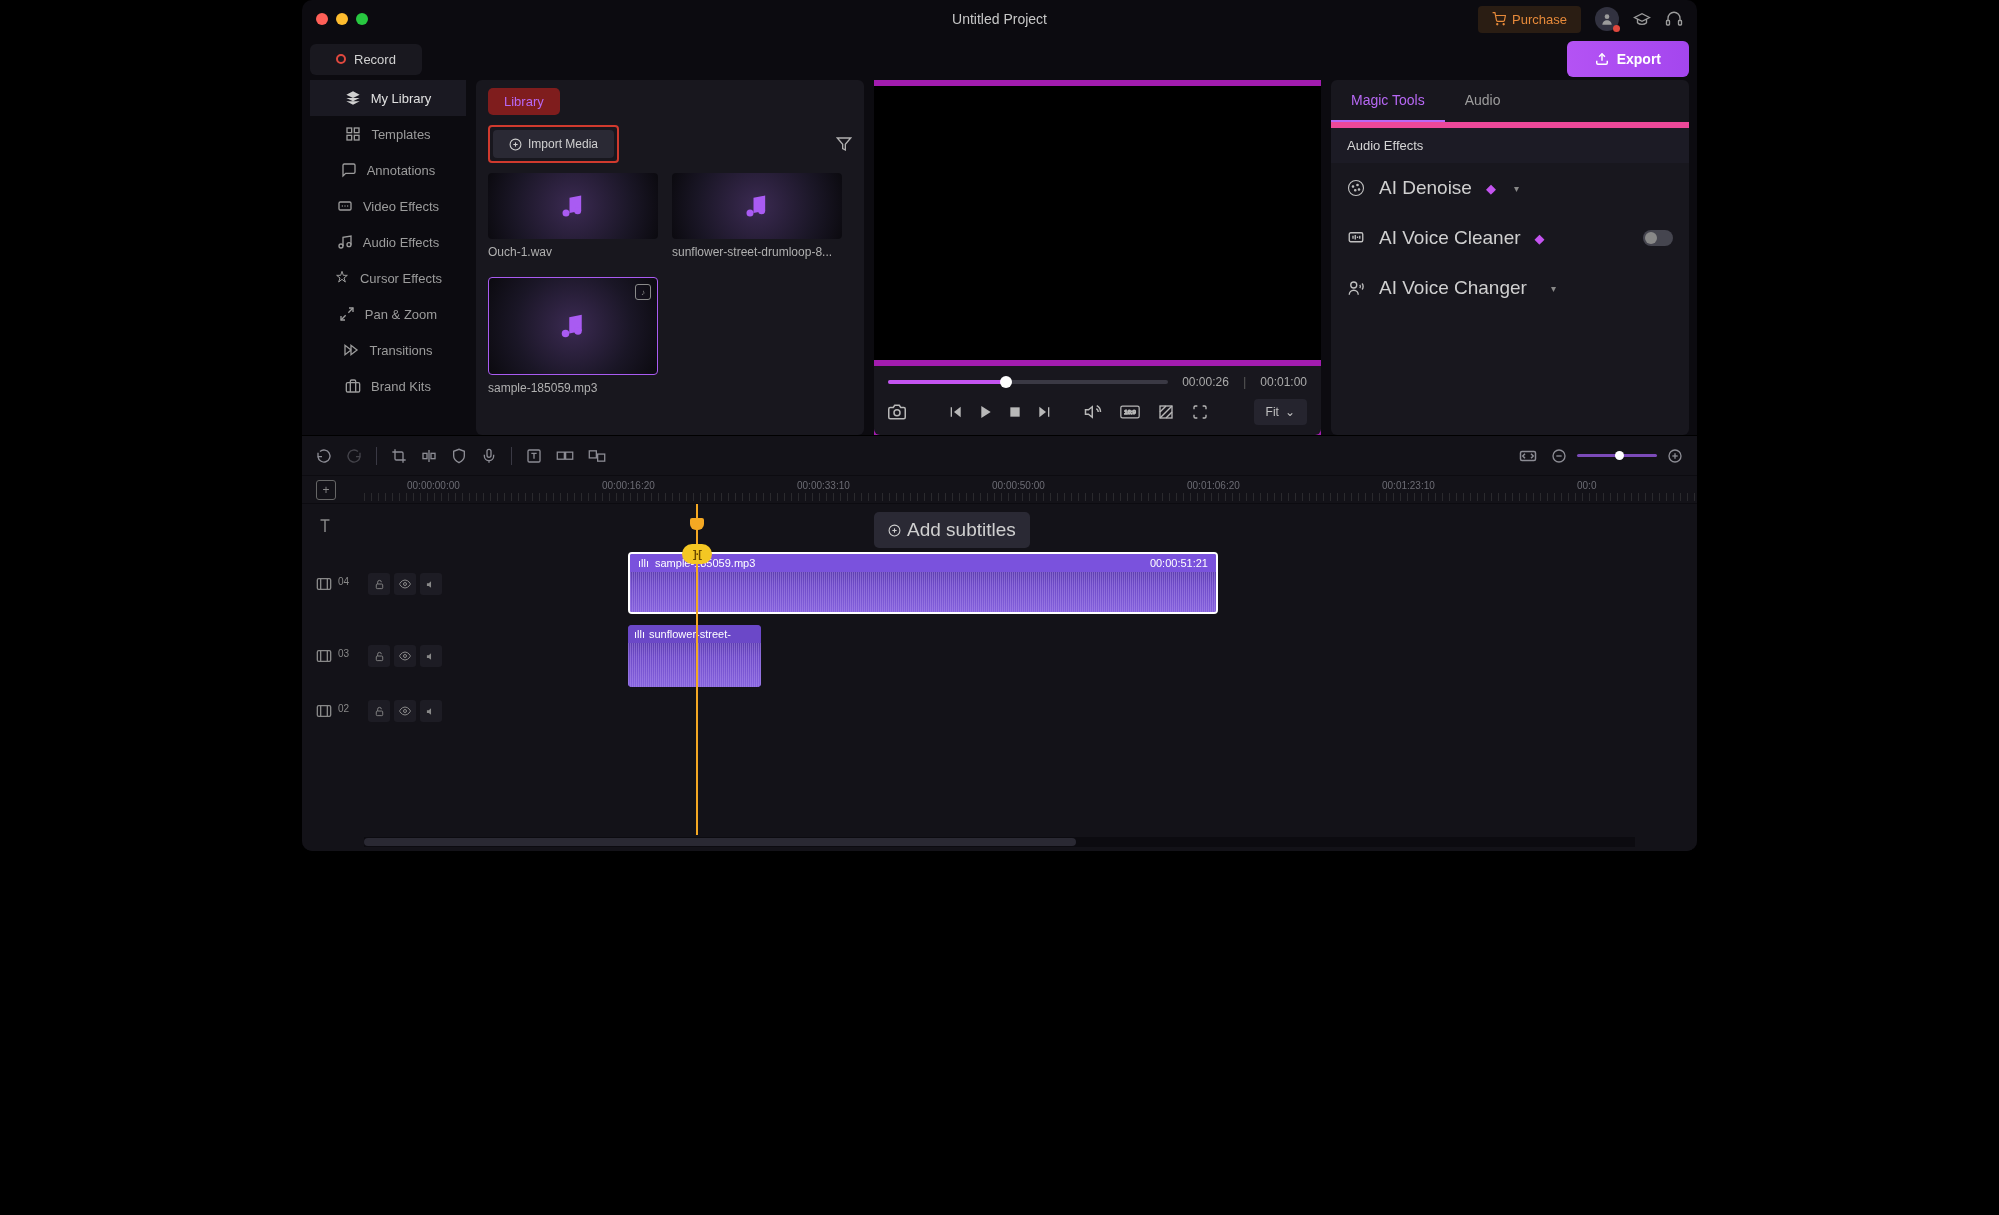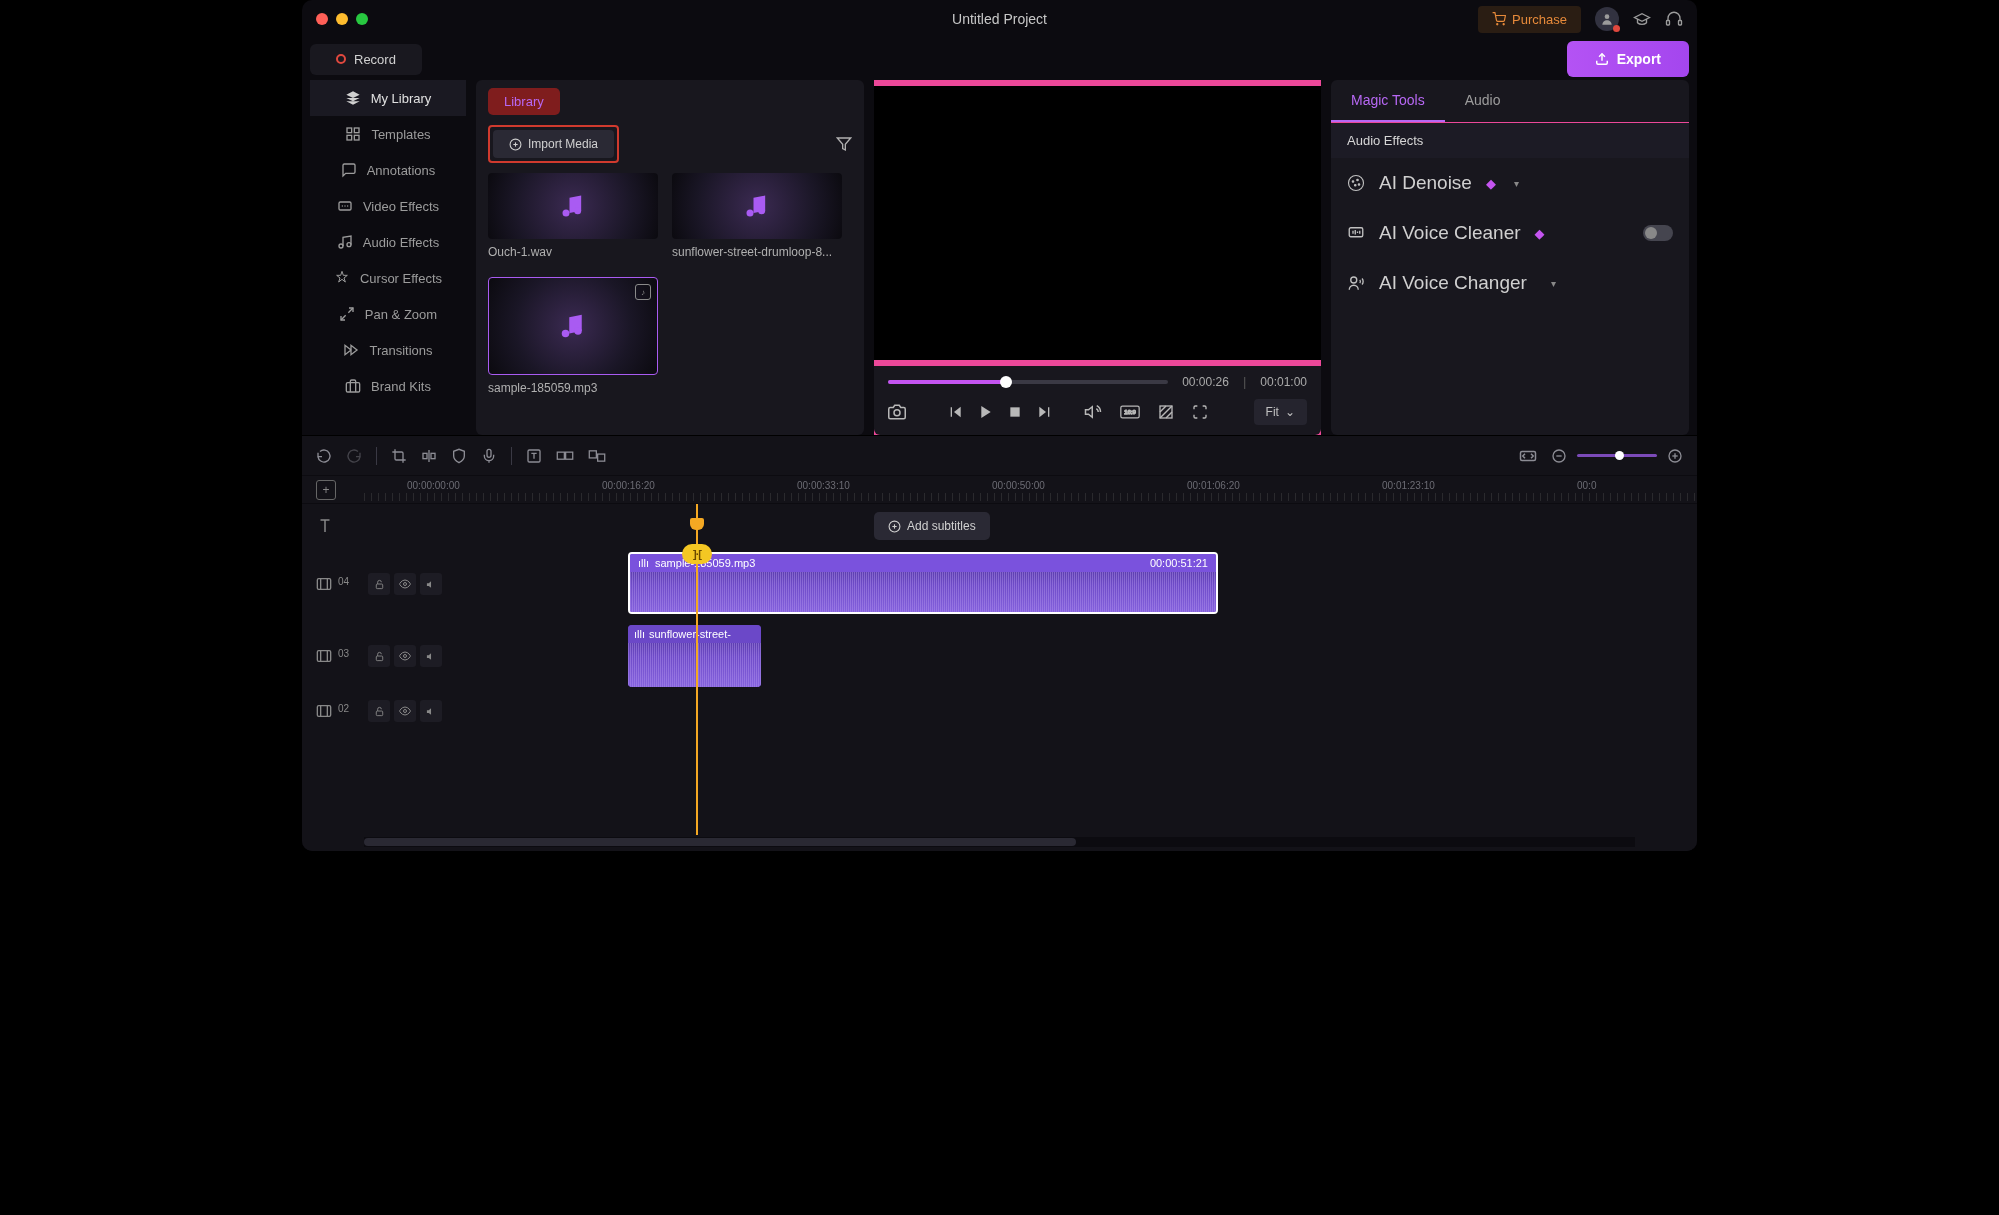--- a/index.html
+++ b/index.html
@@ -35,36 +35,36 @@
 .filter-icon { margin-left: auto; color: #b0b0b0; cursor: pointer; }
 .media-grid { display: flex; flex-wrap: wrap; gap: 14px; }
 .media-item { width: 170px; }
 .media-thumb { width: 170px; height: 66px; background: radial-gradient(circle at center, #3b2a52 0%, #1a1626 65%, #0b0a0f 100%); border-radius: 4px; display: flex; align-items: center; justify-content: center; position: relative; }
 .media-item.selected .media-thumb { border: 1.5px solid #a95bf2; height: 98px; }
 .media-item.selected .media-thumb { background: radial-gradient(circle at center, #3b2a52 0%, #1a1626 60%, #0b0a0f 100%); }
 .badge { position: absolute; top: 6px; right: 6px; width: 16px; height: 16px; border: 1px solid #8a8a8a; border-radius: 3px; display: flex; align-items: center; justify-content: center; font-size: 8px; color: #8a8a8a; }
 .media-name { color: #b0b0b0; font-size: 12px; margin-top: 6px; white-space: nowrap; overflow: hidden; text-overflow: ellipsis; }
 .media-item.selected-block { margin-top: 4px; }
 
-.preview-panel { flex: 1; background: #ec4899; display: flex; flex-direction: column; }
+.preview-panel { flex: 1; background: #a21caf; display: flex; flex-direction: column; }
 .preview-screen { flex: 1; background: #000; margin: 6px 0; }
 .preview-controls { background: #18171e; padding: 8px 14px 10px; border-radius: 0 0 6px 6px; }
 .scrubber { display: flex; align-items: center; gap: 14px; margin-bottom: 10px; }
 .scrubber-track { flex: 1; height: 4px; background: #3a3944; border-radius: 2px; position: relative; }
 .scrubber-fill { height: 100%; background: #c454f0; border-radius: 2px; width: 42%; position: relative; }
 .scrubber-thumb { position: absolute; right: -6px; top: -4px; width: 12px; height: 12px; background: #fff; border-radius: 50%; }
 .time-text { color: #aaa; font-size: 12px; }
 .time-sep { color: #555; }
 .pc-row { display: flex; align-items: center; gap: 18px; }
 .pc-icons { display: flex; gap: 14px; align-items: center; }
 .pc-icons .ic { color: #b8b8b8; cursor: pointer; }
 .fit-sel { margin-left: auto; background: #25242e; padding: 6px 12px; border-radius: 4px; color: #c0c0c0; display: flex; align-items: center; gap: 6px; cursor: pointer; font-size: 12px; }
 
 .magic-panel { width: 358px; background: #18171e; border-radius: 6px; display: flex; flex-direction: column; }
-.magic-tabs { display: flex; border-bottom: 1px solid #ec4899; }
+.magic-tabs { display: flex; border-bottom: 6px solid #ec4899; }
 .magic-tab { padding: 12px 20px; color: #9c9c9c; cursor: pointer; font-size: 14px; }
 .magic-tab.active { color: #b768f4; border-bottom: 2px solid #b768f4; font-weight: 500; }
 .mp-section { padding: 10px 16px; background: #1c1b25; color: #d6d6d6; font-weight: 500; }
 .mp-item { display: flex; align-items: center; gap: 14px; padding: 14px 16px; color: #d0d0d0; }
 .mp-label { font-weight: 500; font-size: 19px; }
 .gem { color: #c454f0; }
 .chev { color: #888; margin-left: 4px; font-size: 10px; }
 .toggle { margin-left: auto; width: 30px; height: 16px; background: #45454f; border-radius: 8px; position: relative; cursor: pointer; }
 .toggle::after { content: ''; position: absolute; left: 2px; top: 2px; width: 12px; height: 12px; background: #888; border-radius: 50%; }
 
@@ -87,21 +87,21 @@
 .tl-row { display: flex; align-items: center; height: 72px; position: relative; }
 .tl-row.text-row { height: 44px; }
 .tl-row-head { width: 62px; display: flex; gap: 6px; padding-left: 14px; color: #888; }
 .track-controls { display: flex; gap: 4px; margin-left: 4px; }
 .tc-btn { width: 22px; height: 22px; background: #1d1c24; border-radius: 3px; display: flex; align-items: center; justify-content: center; color: #888; cursor: pointer; font-size: 11px; }
 .tl-content { flex: 1; position: relative; height: 100%; }
 .playhead { position: absolute; top: 0; bottom: 0; left: 394px; width: 2px; background: #f4a823; z-index: 50; }
 .playhead-head { position: absolute; top: 14px; left: -6px; width: 14px; height: 12px; background: #f4a823; border-radius: 2px 2px 6px 6px; }
 .playhead-split { position: absolute; top: 40px; left: -14px; width: 30px; height: 20px; background: #f4c723; border-radius: 10px; display: flex; align-items: center; justify-content: center; color: #6a4a00; font-weight: bold; font-size: 11px; letter-spacing: -1px; }
 
-.subtitle-btn { position: absolute; left: 510px; top: 8px; background: #2a2934; color: #d0d0d0; padding: 7px 14px; border-radius: 5px; display: flex; align-items: center; gap: 6px; cursor: pointer; font-size: 12px; }
+.subtitle-btn { position: absolute; left: 510px; top: 8px; background: #2a2934; color: #d0d0d0; padding: 7px 14px; border-radius: 5px; display: flex; align-items: center; gap: 6px; cursor: pointer; font-size: 19px; }
 
 .clip { position: absolute; border-radius: 4px; overflow: hidden; }
 .clip-audio1 { left: 186px; top: 4px; width: 590px; height: 62px; background: #6e4bc8; border: 2px solid #fff; }
 .clip-audio1 .clip-header { background: #7a52dd; height: 18px; display: flex; align-items: center; padding: 0 8px; gap: 6px; font-size: 11px; color: #fff; }
 .clip-dur { margin-left: auto; }
 .clip-wave { height: 42px; background: linear-gradient(180deg, #5d3fb0 0%, #6e4bc8 30%, #8562de 100%); position: relative; overflow: hidden; }
 .clip-wave::before { content: ''; position: absolute; inset: 0; background: repeating-linear-gradient(90deg, rgba(180,150,240,0.55) 0 1px, transparent 1px 2px); mask: linear-gradient(#fff,#fff); opacity: 0.8; }
 .clip-audio2 { left: 186px; top: 5px; width: 133px; height: 62px; background: #5c3eae; }
 .clip-audio2 .clip-header { background: #6b48c8; height: 18px; display: flex; align-items: center; padding: 0 6px; gap: 4px; font-size: 11px; color: #fff; white-space: nowrap; overflow: hidden; }
 .clip-audio2 .clip-wave { height: 44px; }

